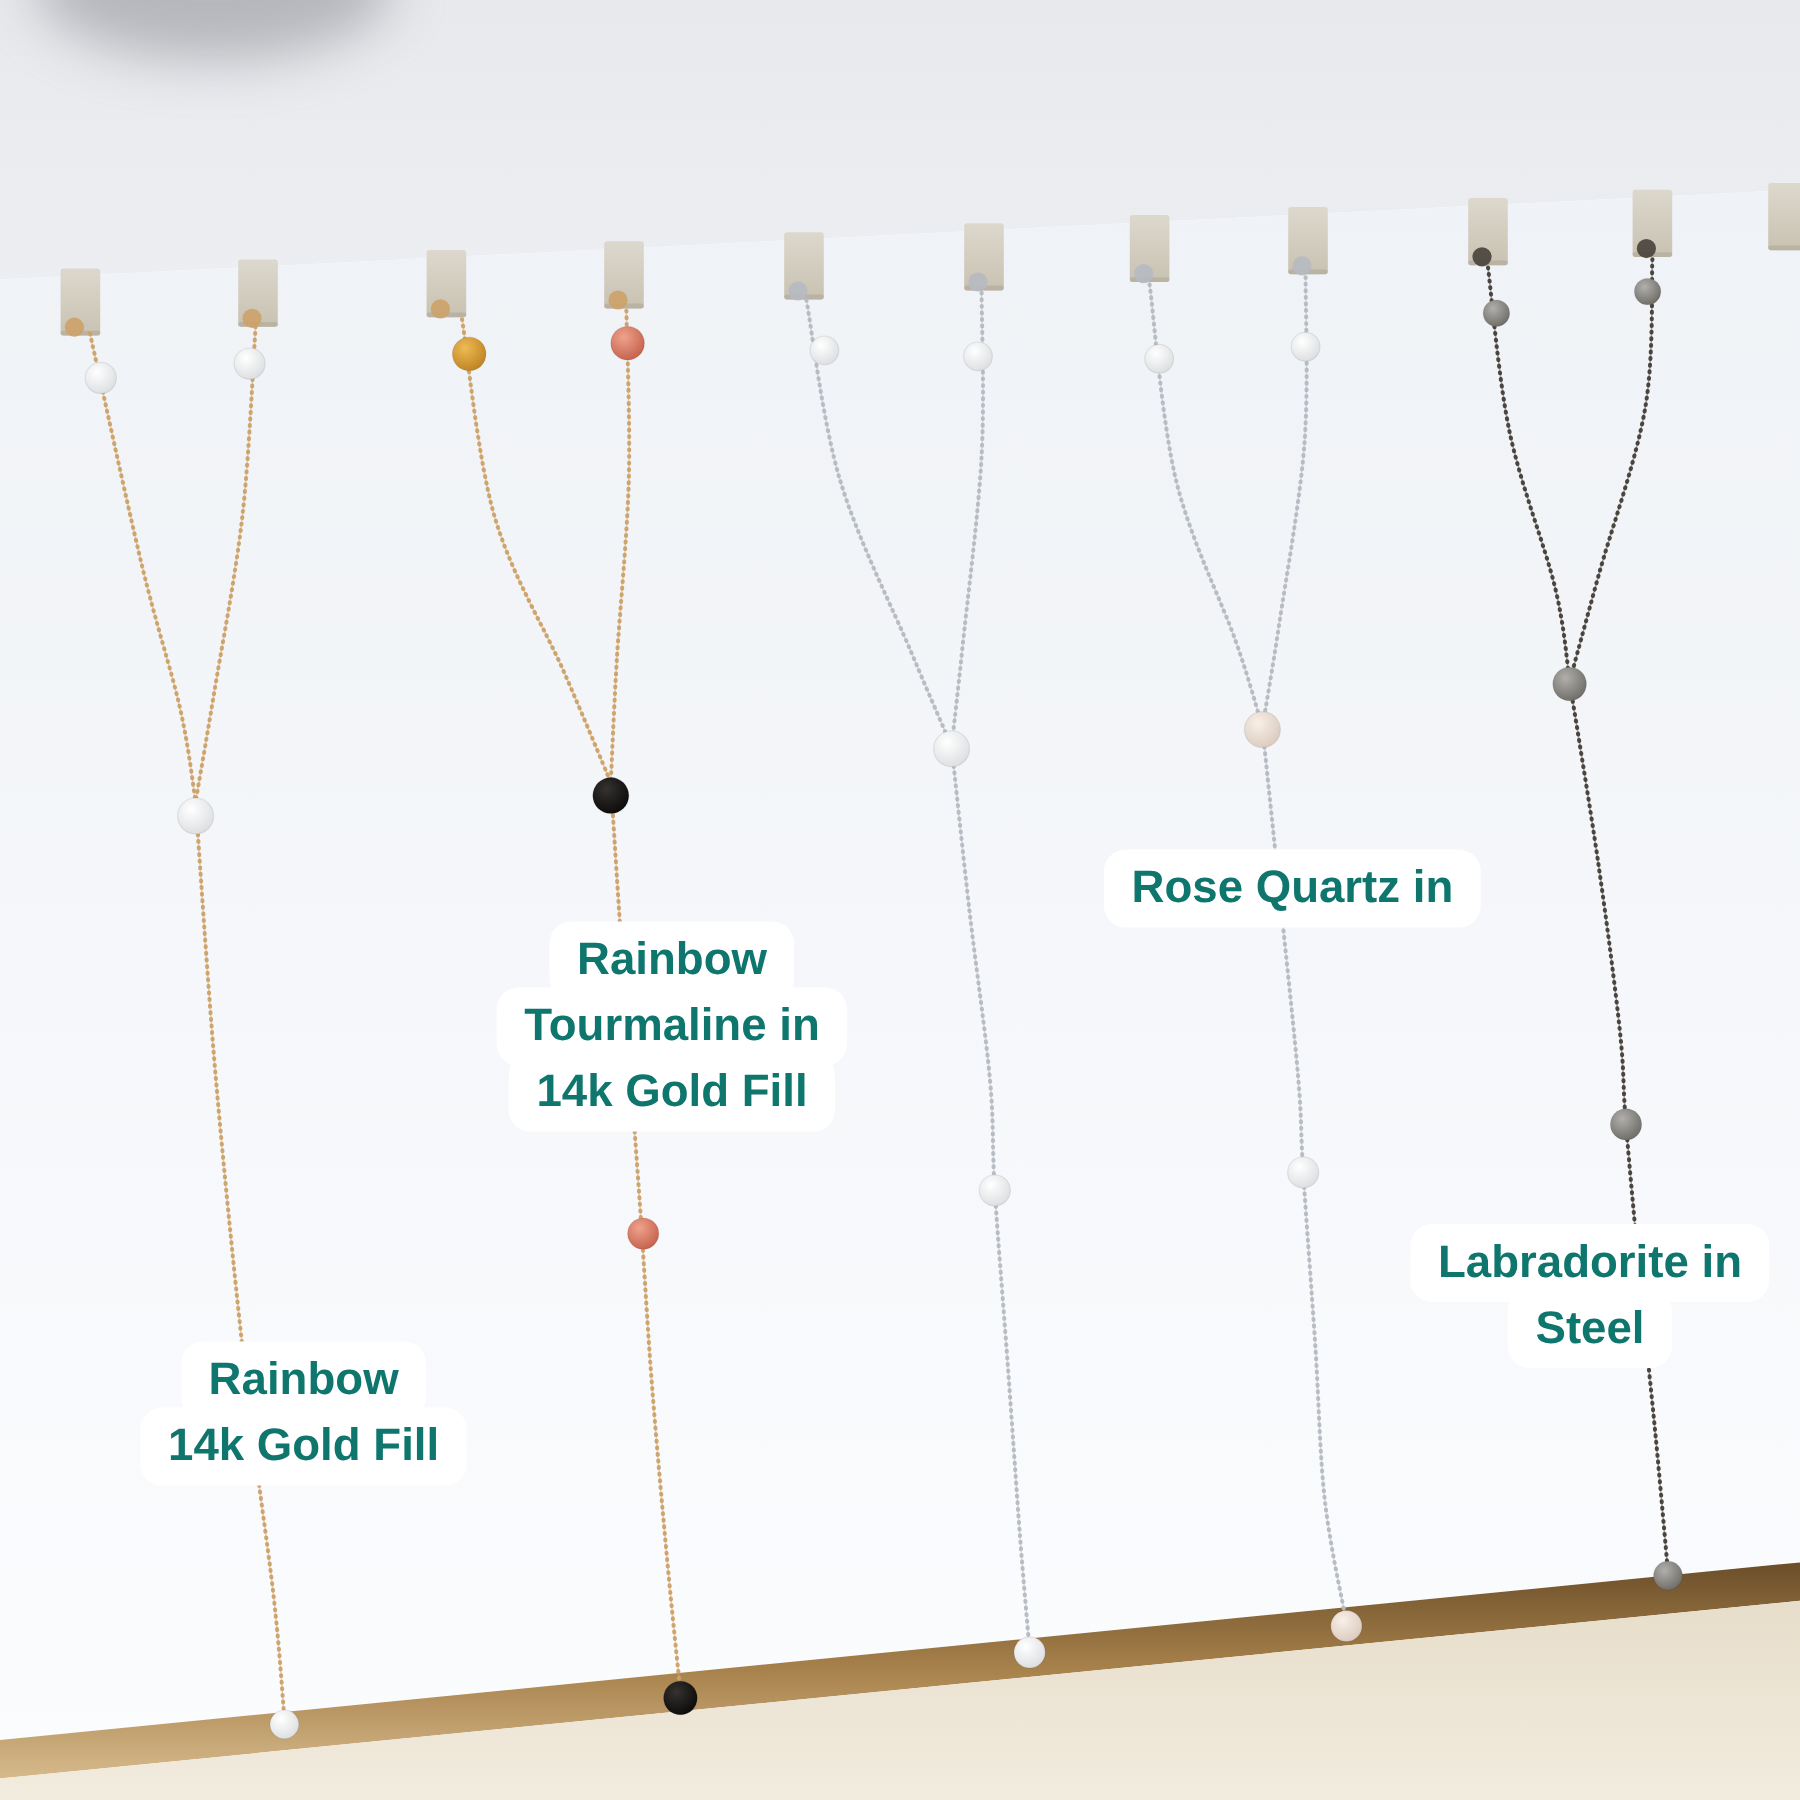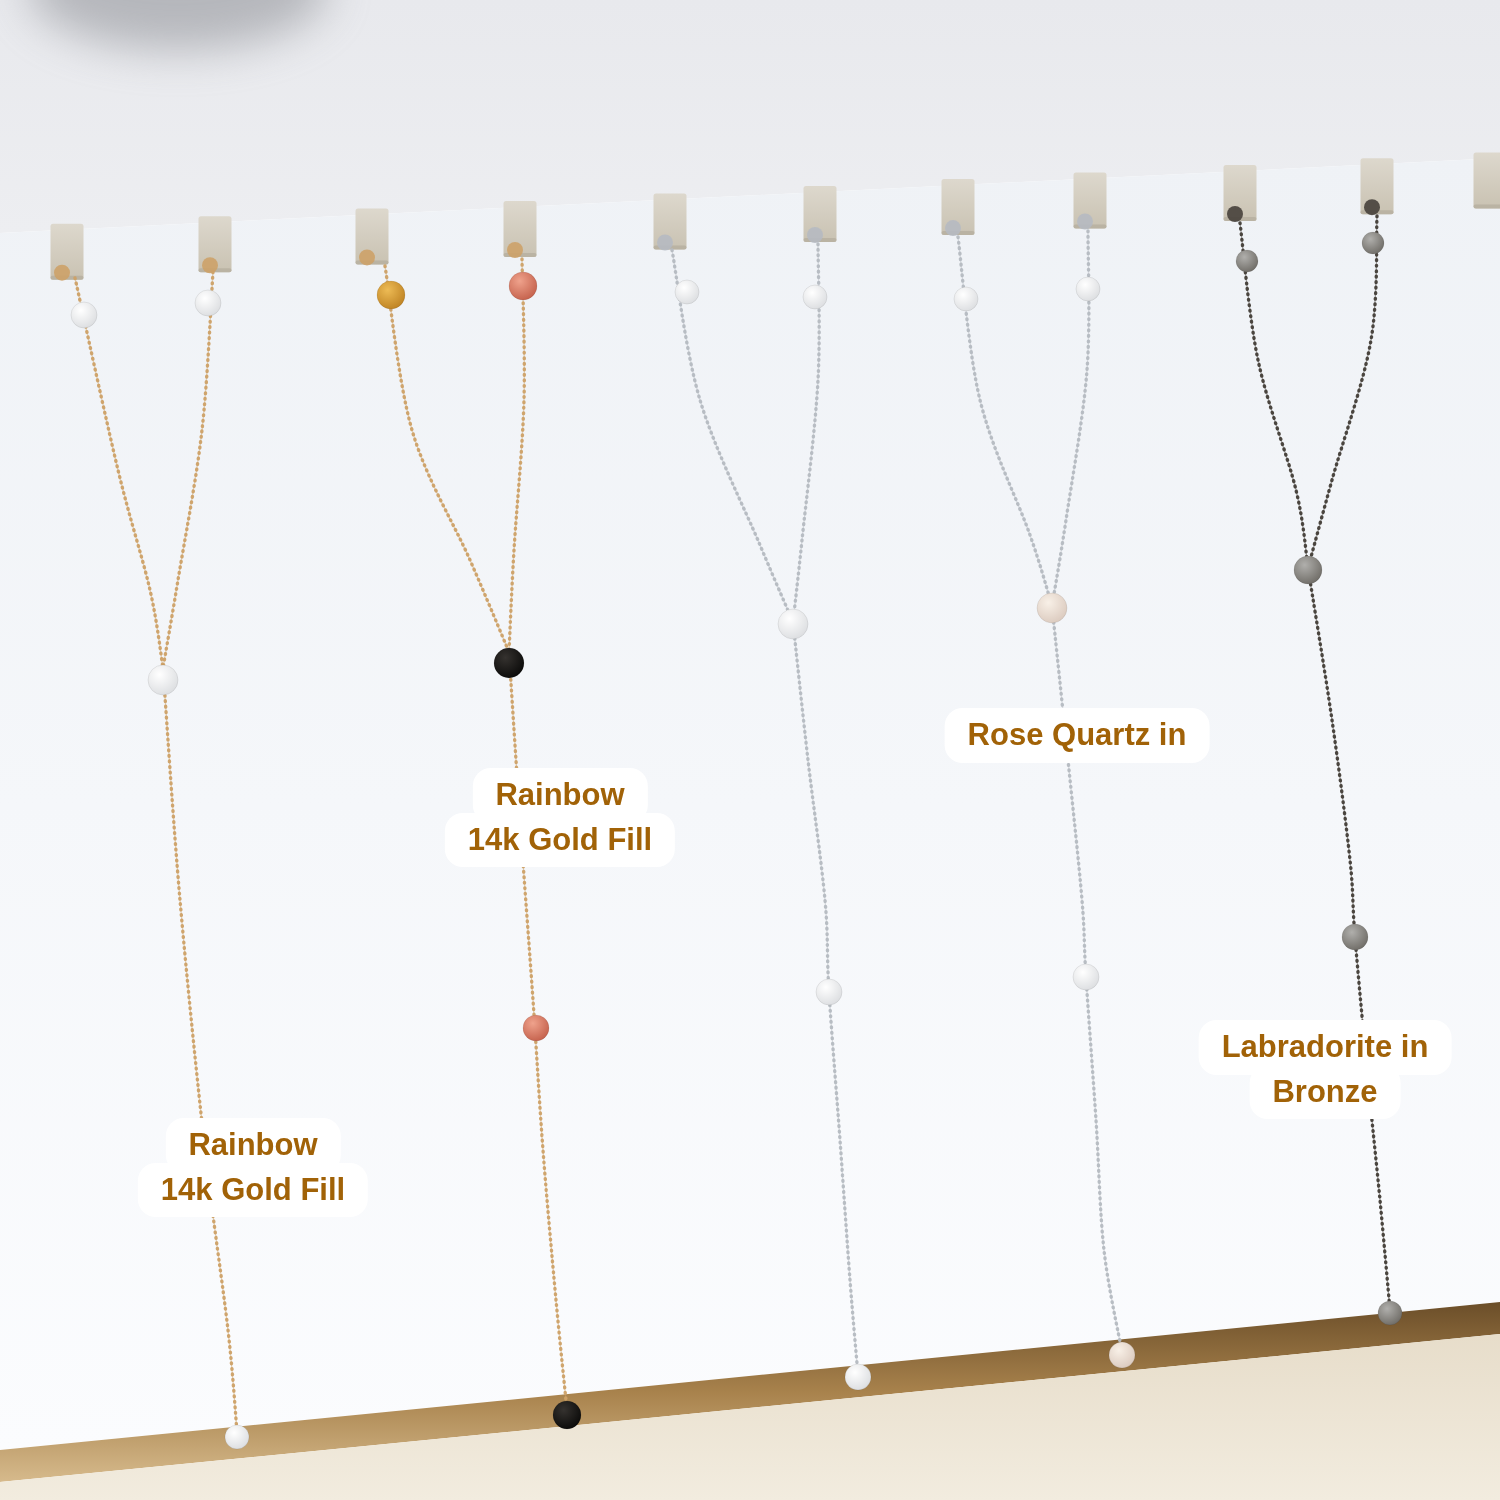--- a/index.html
+++ b/index.html
@@ -1,22 +1,22 @@
 <!DOCTYPE html>
 <html><head>
 <meta charset="utf-8">
 <style>
   html,body{margin:0;padding:0;background:#ffffff;}
   .canvas{position:relative;width:1500px;height:1500px;overflow:hidden;
           font-family:"Liberation Sans",sans-serif;}
   #scene{position:absolute;left:0;top:0;z-index:1;display:block;}
   #labels{position:absolute;left:0;top:0;width:100%;height:100%;z-index:2;pointer-events:none;}
   .label{position:absolute;transform:translateX(-50%);display:flex;flex-direction:column;align-items:center;}
-  .pill{background:#ffffff;border-radius:18px;padding:4px 23px;font-weight:700;font-size:31px;
-        line-height:1.5;color:#a16207;white-space:nowrap;width:-moz-max-content;width:max-content;text-align:center;}
+  .pill{background:#ffffff;border-radius:18px;padding:4px 23px;font-weight:700;font-size:38px;
+        line-height:1.5;color:#0f766e;white-space:nowrap;width:-moz-max-content;width:max-content;text-align:center;}
   .pill + .pill{margin-top:-10px;}
 </style>
 </head>
 <body>
 
 <div class="canvas">
   <svg id="scene" width="1500" height="1500" viewBox="0 0 1500 1500">
       <defs>
         <linearGradient id="g-wall" x1="0" y1="0" x2="0" y2="1">
           <stop offset="0" stop-color="#e8e9ed"></stop>
@@ -191,23 +191,24 @@
         <circle cx="1390" cy="1313" r="12" fill="url(#bead-gray)" stroke="rgba(0,0,0,0.08)" stroke-width="1"></circle>
       </g>
     </svg>
   <div id="labels">
       <div class="label" style="left: 253px; top: 1118px;">
         <div class="pill">Rainbow</div>
         <div class="pill">14k Gold Fill</div>
       </div>
       <div class="label" style="left: 560px; top: 768px;">
         <div class="pill">Rainbow</div>
+        <div class="pill">Tourmaline in</div>
         <div class="pill">14k Gold Fill</div>
       </div>
       <div class="label" style="left: 1077px; top: 708px;">
         <div class="pill">Rose Quartz in</div>
       </div>
       <div class="label" style="left: 1325px; top: 1020px;">
         <div class="pill">Labradorite in</div>
-        <div class="pill">Bronze</div>
+        <div class="pill">Steel</div>
       </div>
     </div>
 </div>
 
 </body></html>

